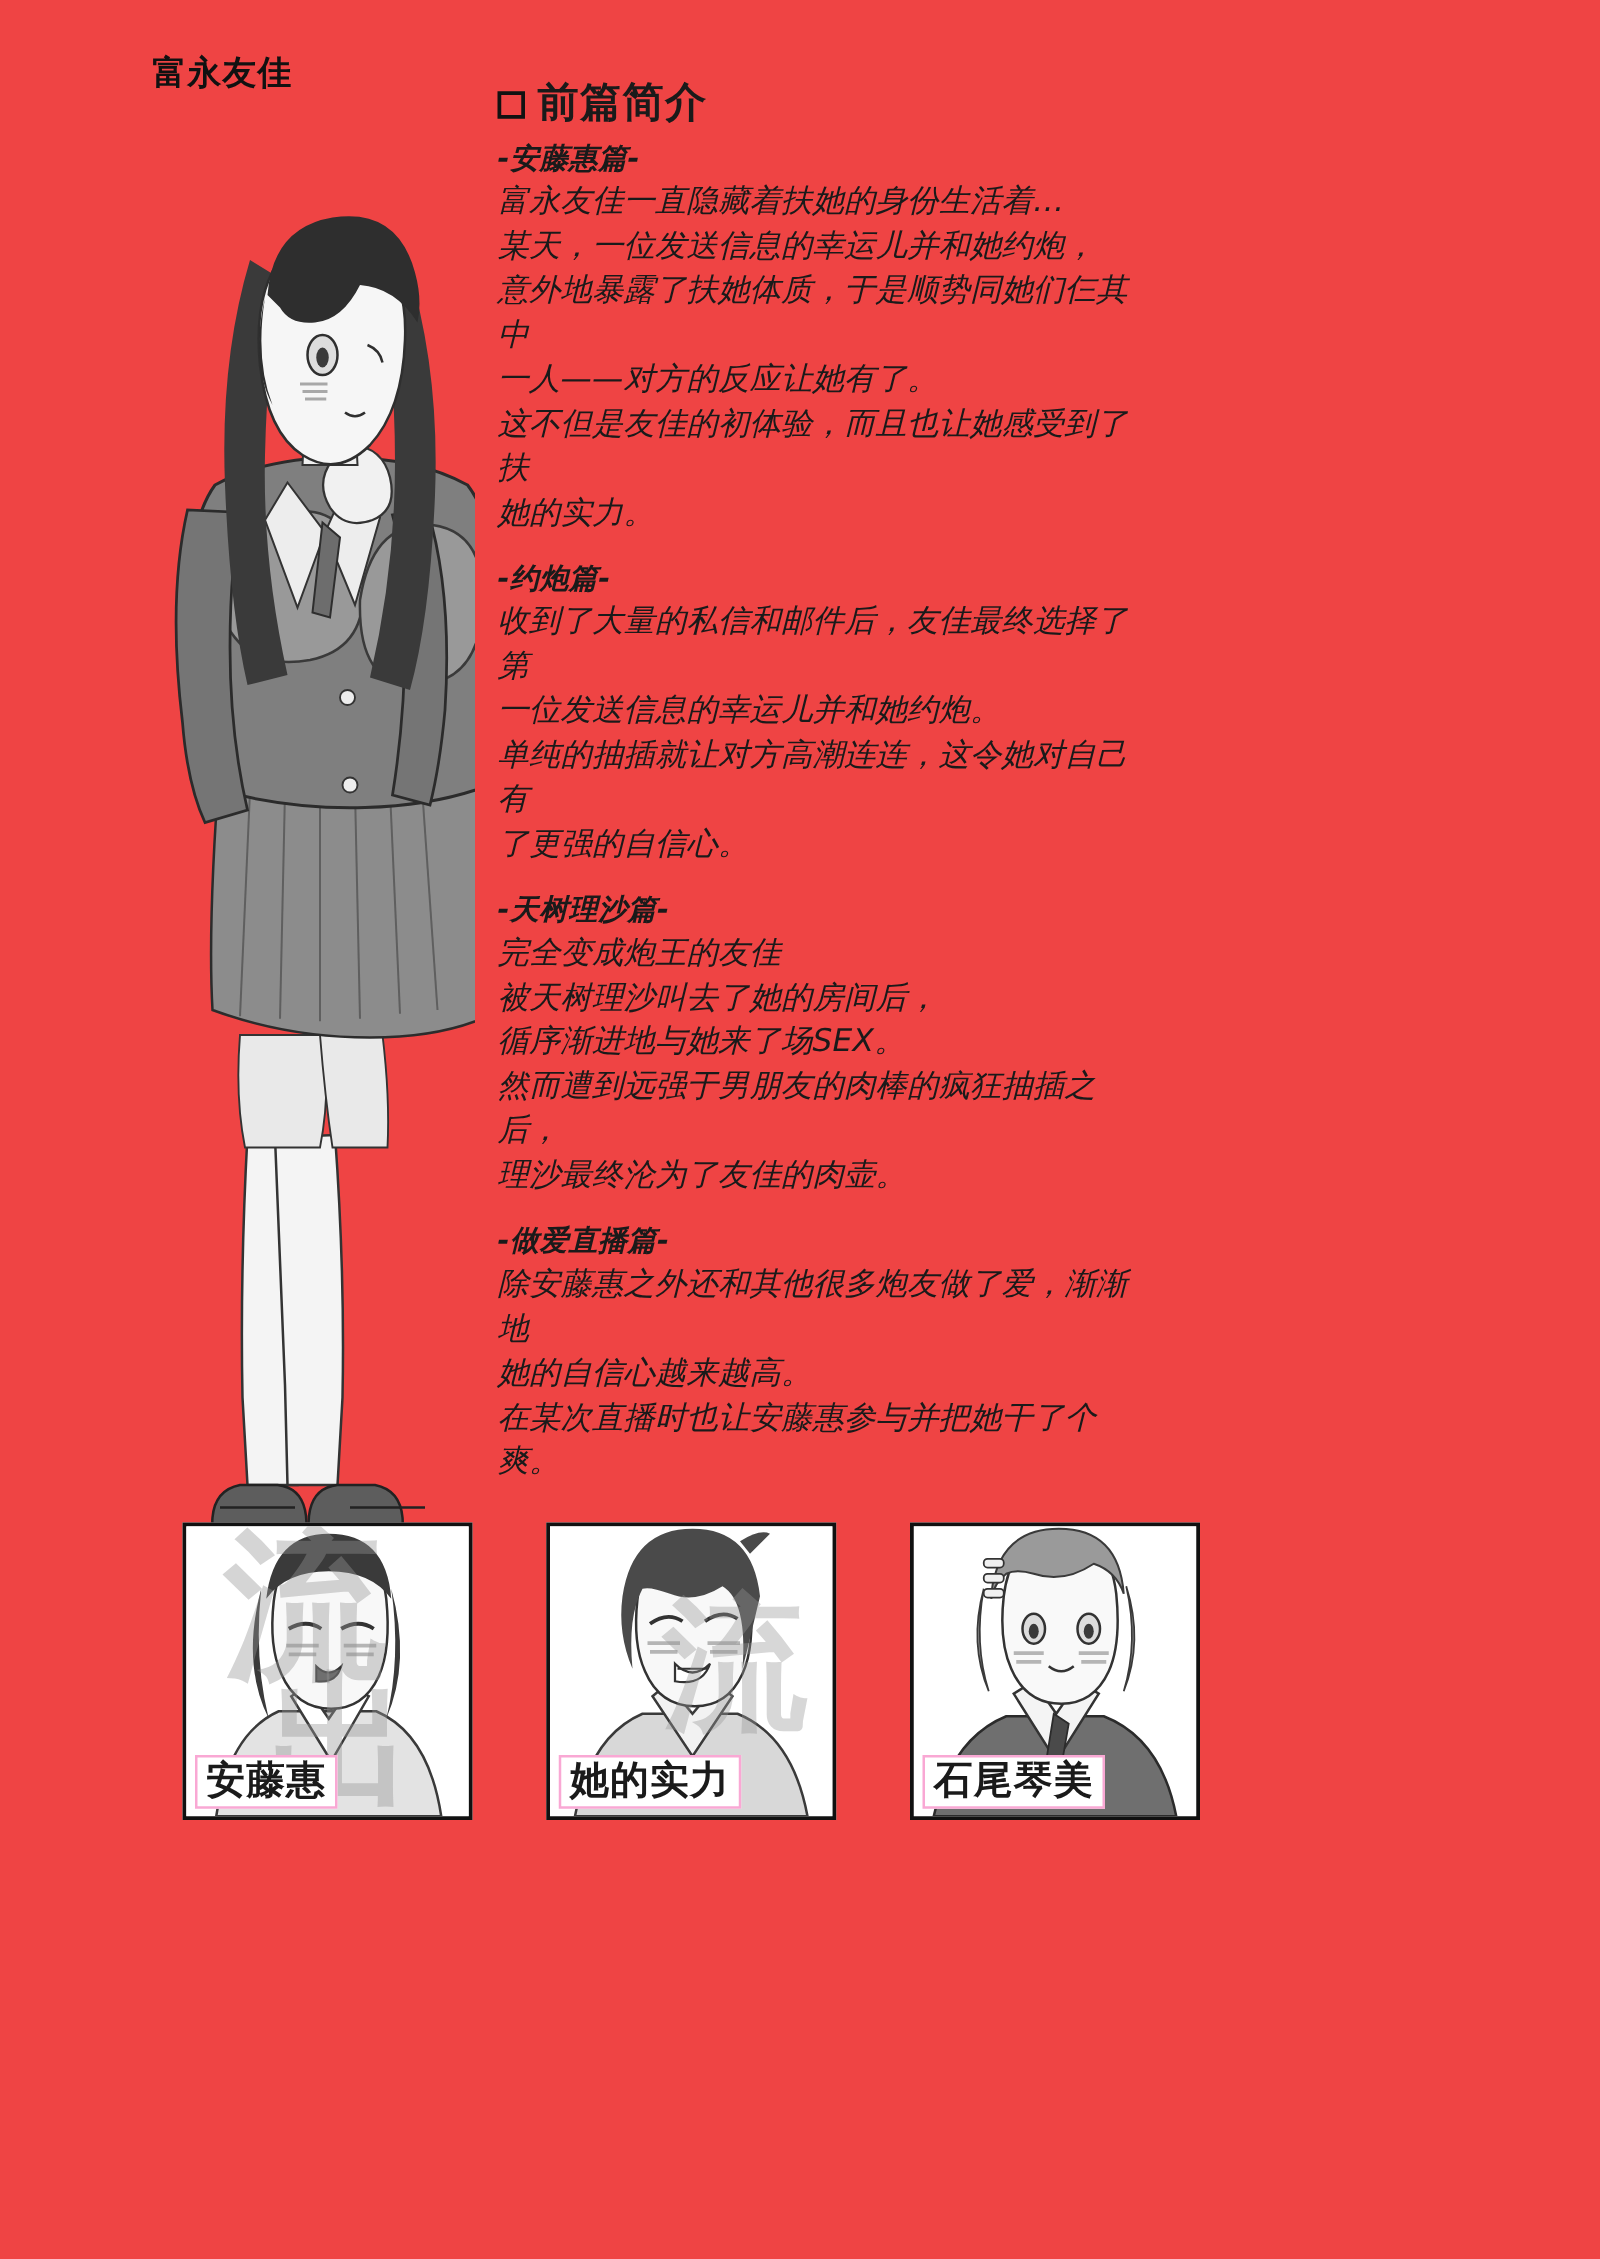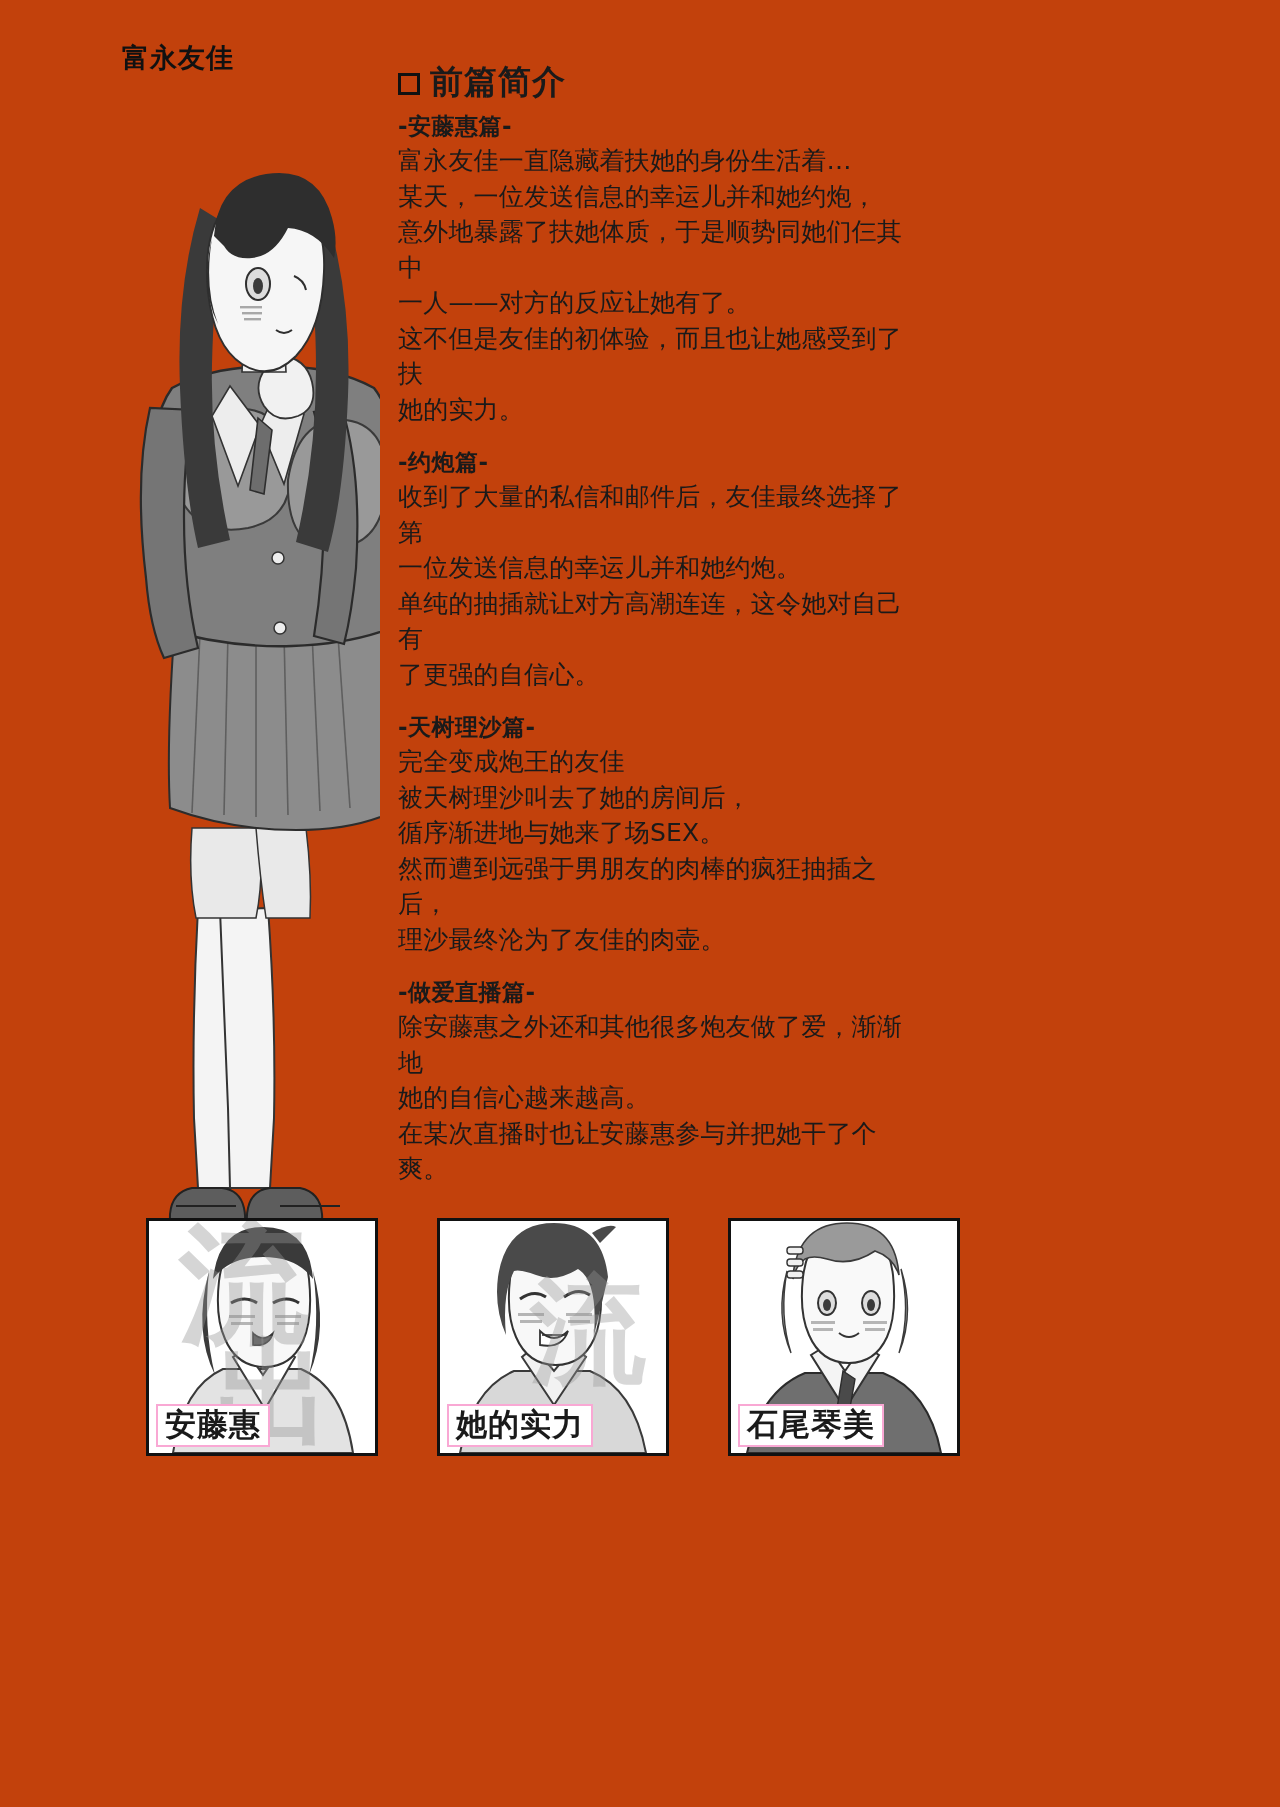--- a/index.html
+++ b/index.html
@@ -13,21 +13,21 @@
     position: relative;
     font-family: "DejaVu Sans", "Liberation Sans", sans-serif;
     color: #1a1a1a;
     overflow: hidden;
   }
   .page {
     position: absolute;
     left: 0; top: 0;
     width: 1280px;
     height: 1807px;
-    background: #c2410c;
+    background: #ef4444;
   }
 
   
   .char-col {
     position: absolute;
     left: 80px;
     top: 40px;
     width: 300px;
   }
   .char-name {
@@ -64,21 +64,21 @@
   .sq {
     display: inline-block;
     width: 22px;
     height: 22px;
     border: 3px solid #111;
     box-sizing: border-box;
     margin-right: 4px;
     position: relative;
     top: 1px;
   }
-  .section { margin-bottom: 20px; }
+  .section { margin-bottom: 20px; font-style: italic; }
   .sec-title {
     font-size: 23px;
     font-weight: bold;
     margin: 0 0 1px 0;
     letter-spacing: 0.5px;
   }
   .sec-line {
     font-size: 25px;
     line-height: 1.42;
     margin: 0;

